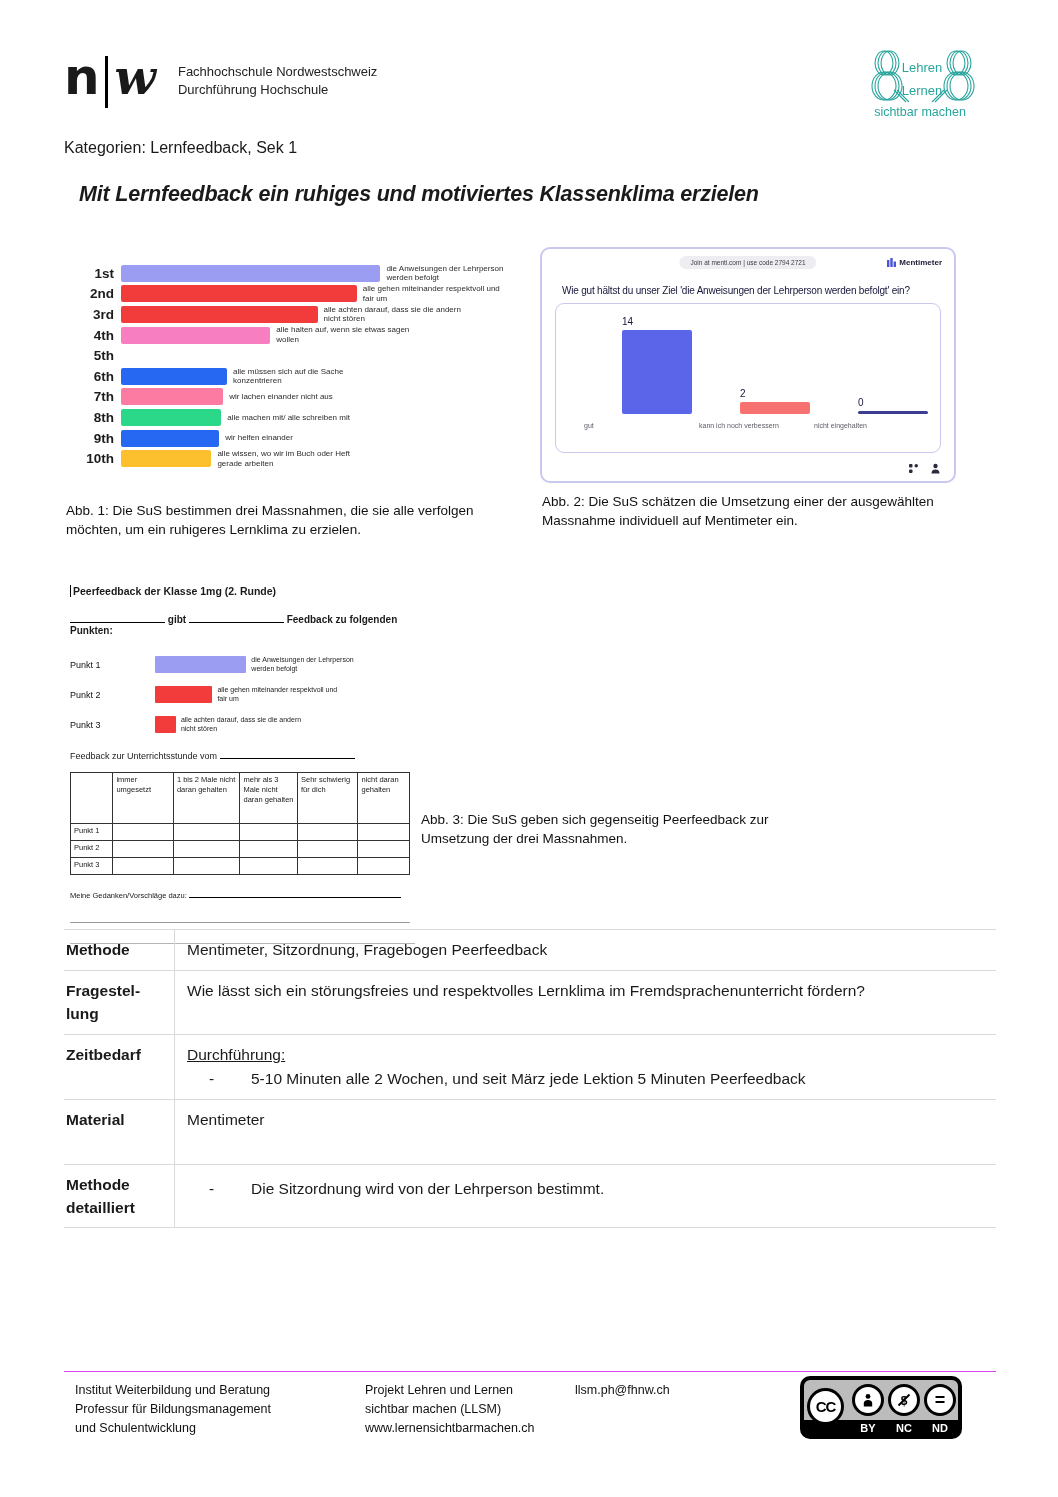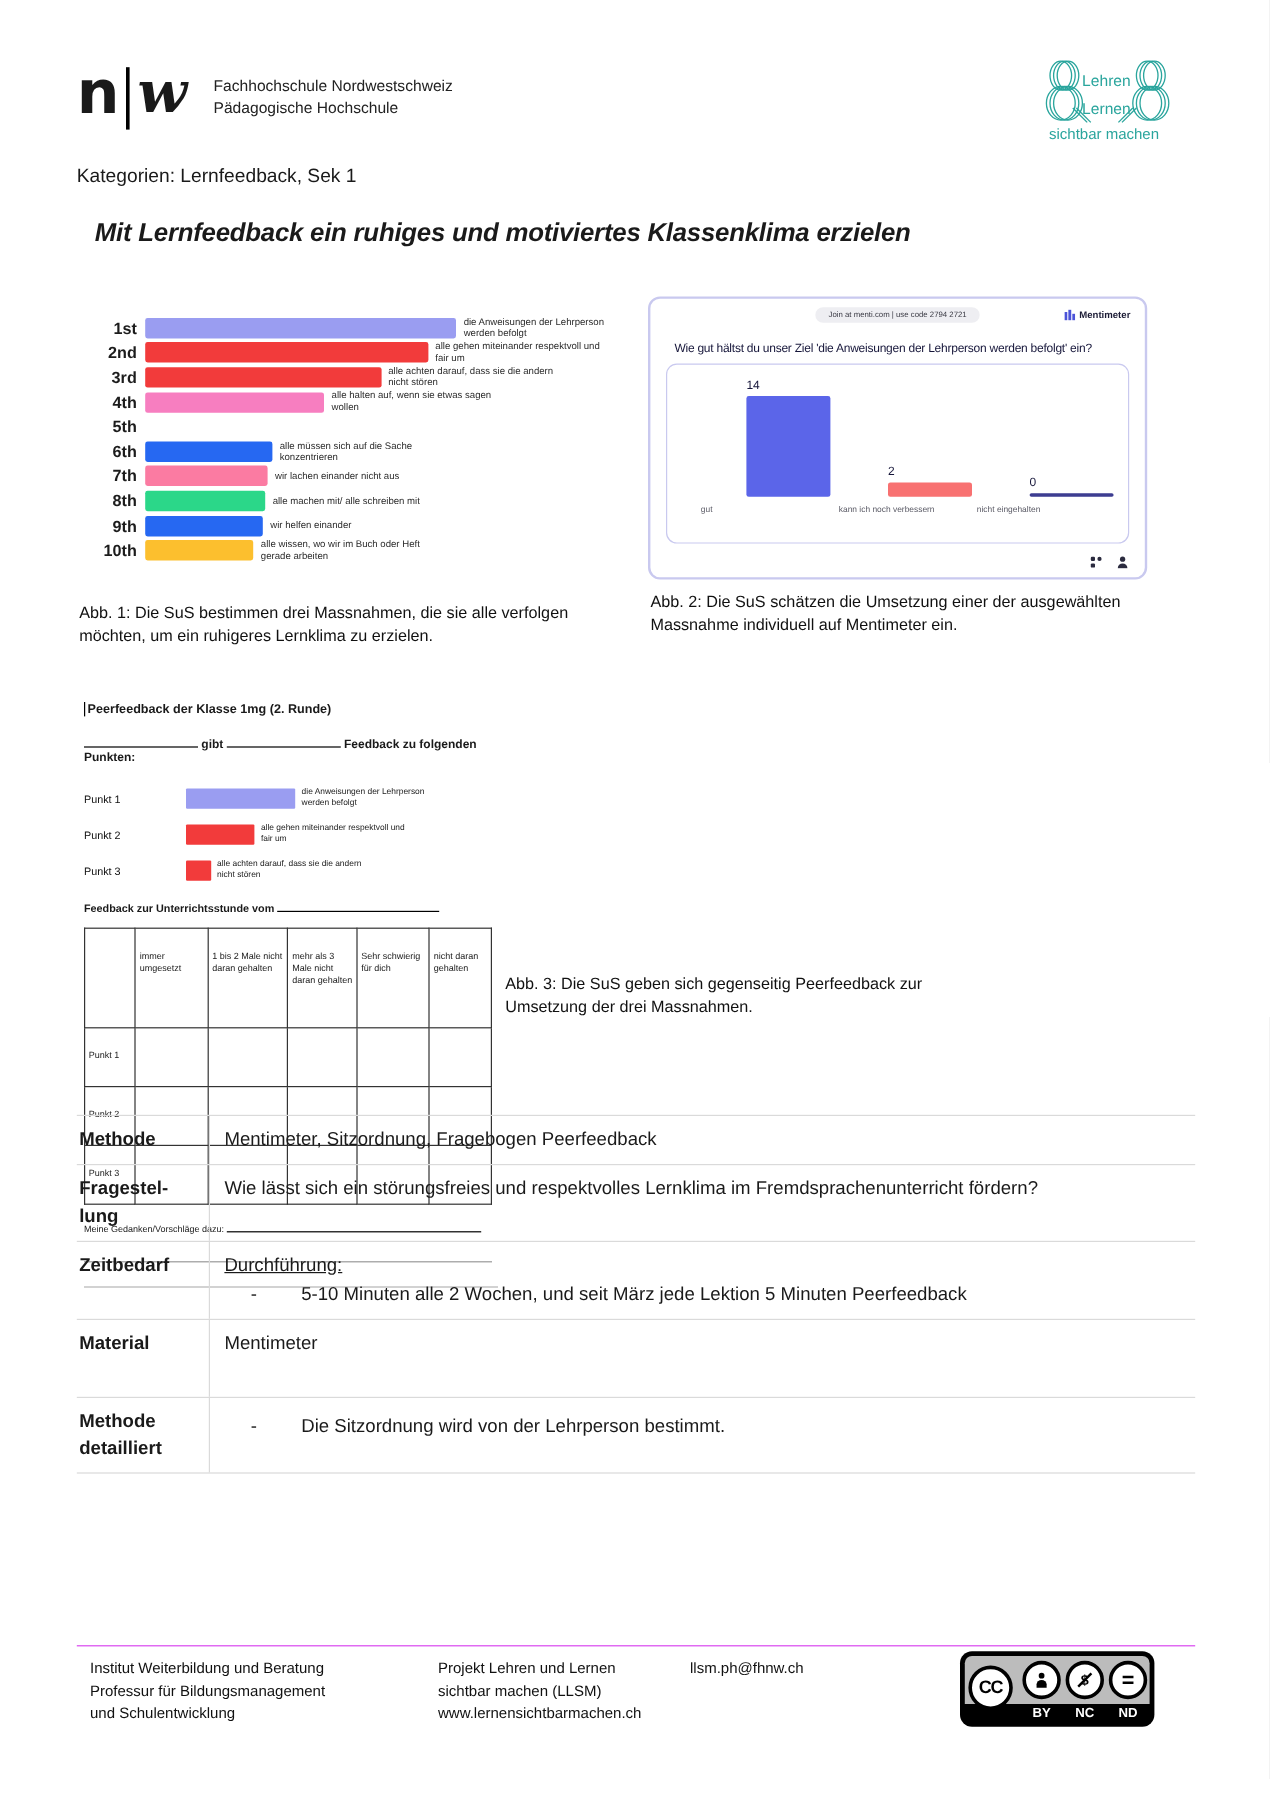--- a/index.html
+++ b/index.html
@@ -57,23 +57,23 @@
   .pf-title  { font-weight:bold; font-size:10.5px; border-left:1px solid #000; padding-left:2px; }
   .pf-gibt   { margin-top:16px; font-weight:bold; font-size:10px; }
   .blank     { display:inline-block; border-bottom:1px solid #000; height:9px; vertical-align:baseline; }
   .b95  { width:95px; }  .b135 { width:135px; } .b210 { width:212px; }
   .pf-points { margin-top:18px; }
   .pf-point  { display:flex; align-items:center; margin-bottom:9px; min-height:21px; }
   .pf-plabel { width:85px; flex:none; font-size:9px; color:#111; }
   .pf-track  { flex:1; display:flex; align-items:center; }
   .pf-bar    { height:17px; flex:none; border-radius:1px; }
   .pf-ptext  { font-size:7px; line-height:1.25; color:#222; padding-left:5px; max-width:125px; }
-  .pf-lesson { margin-top:14px; font-size:9px; font-weight:bold; }
+  .pf-lesson { margin-top:14px; font-size:9px; font-weight:normal; }
   .pf-table  { margin-top:11px; width:340px; border-collapse:collapse; font-size:7.5px; table-layout:fixed; }
-  .pf-table th, .pf-table td { border:1px solid #333; padding:18px 3px; vertical-align:top;
+  .pf-table th, .pf-table td { border:1px solid #333; padding:2px 3px; vertical-align:top;
                text-align:left; font-weight:normal; line-height:1.3; }
   .pf-table td { height:12px; }
   .pf-table th { height:46px; }
   .c0{width:12%} .c1{width:18%} .c2{width:20%} .c3{width:17%} .c4{width:18%} .c5{width:15%}
   .pf-rowhead { font-size:7.5px; }
   .pf-thoughts{ margin-top:13px; font-size:7.5px; }
   .pf-line    { border-bottom:1px solid #9a9a9a; width:340px; }
   .l1 { margin-top:22px; } .l2 { margin-top:20px; width:345px; border-color:#b5b5b5; }
   
   .itable   { position:absolute; left:64px; top:929px; width:932px; font-size:15.5px; }
@@ -114,21 +114,21 @@
 
 <div class="page">
 
   <div class="hdr-left">
     <div class="nw-logo">
       <span class="nw-n">n</span>
       <span class="nw-bar"></span>
       <span class="nw-w">w</span>
     </div>
     <div class="hdr-inst">Fachhochschule Nordwestschweiz
-Pädagogische Hochschule</div>
+Durchführung Hochschule</div>
   </div>
 
   <div class="llsm-logo">
     <svg width="126" height="82" viewBox="0 0 126 82">
       <g fill="none" stroke="#2aa59d" stroke-width="1.1">
         <g>
           <ellipse cx="24" cy="21" rx="9" ry="12"></ellipse>
             <ellipse cx="24" cy="44" rx="12" ry="14"></ellipse>
           <ellipse cx="27" cy="21" rx="9" ry="12"></ellipse>
             <ellipse cx="27" cy="44" rx="12" ry="14"></ellipse>

